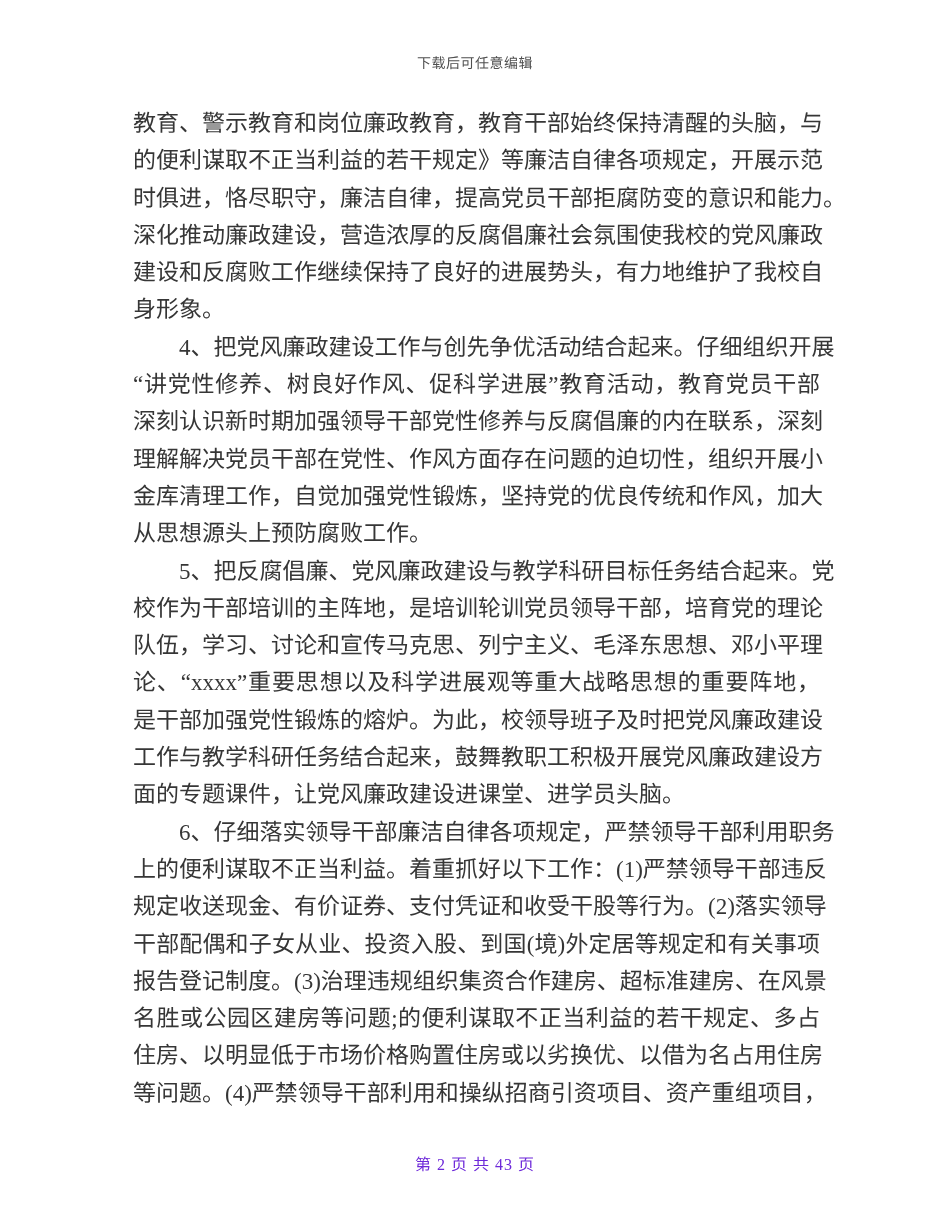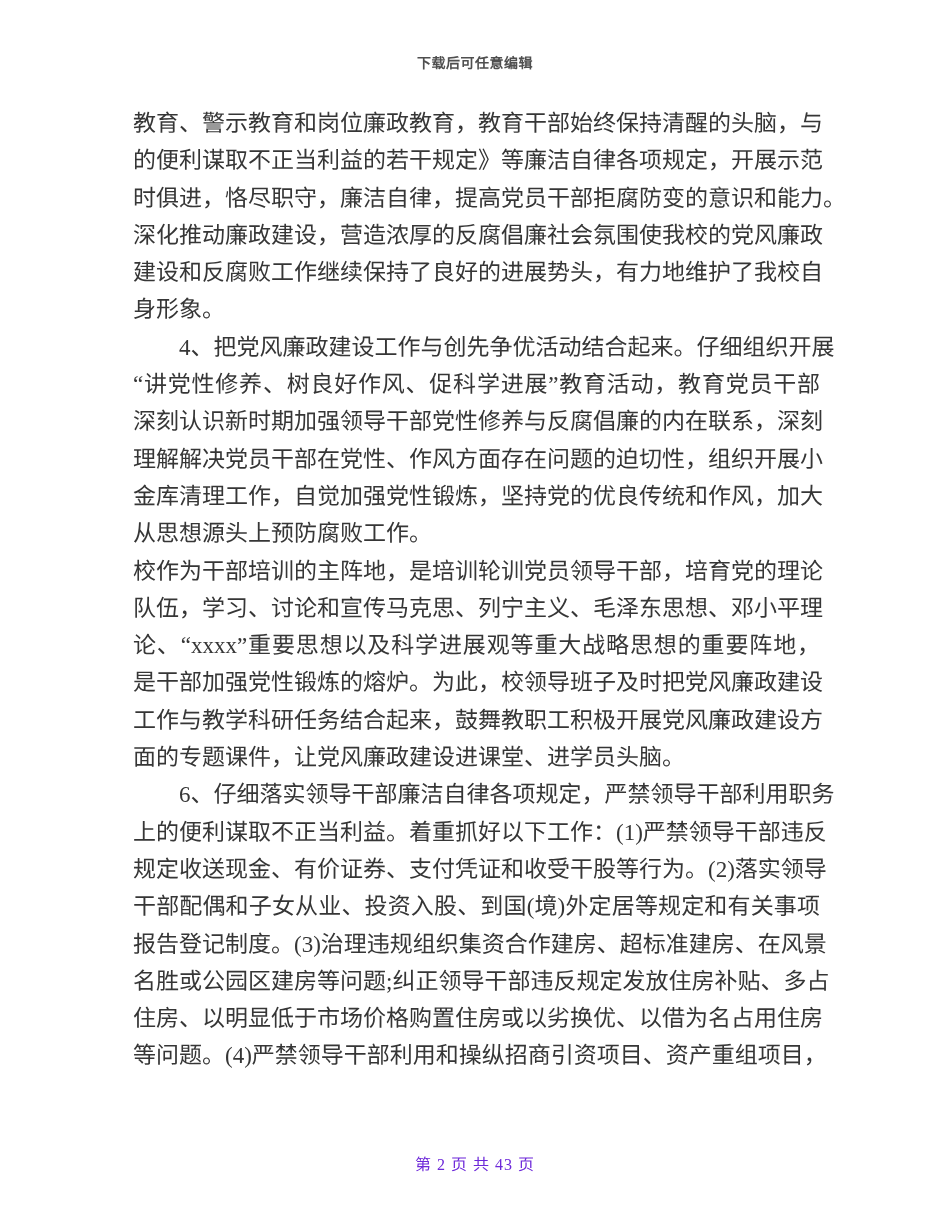--- a/index.html
+++ b/index.html
@@ -19,21 +19,20 @@
   }
   .doc-header {
     position: absolute;
     top: 52px;
     left: 0;
     width: 100%;
     text-align: center;
     font-size: 14px;
     letter-spacing: 0.5px;
     color: #4f4f4f;
-    font-weight: bold;
   }
   .doc-body {
     position: absolute;
     left: 133px;
     top: 105px;
     width: 687px;
     font-size: 23px;
     line-height: 37.3px;
     color: #363636;
     word-break: break-all;
@@ -75,31 +74,32 @@
       <div class="line">时俱进，恪尽职守，廉洁自律，提高党员干部拒腐防变的意识和能力。</div>
       <div class="line">深化推动廉政建设，营造浓厚的反腐倡廉社会氛围使我校的党风廉政</div>
       <div class="line">建设和反腐败工作继续保持了良好的进展势头，有力地维护了我校自</div>
       <div class="line short">身形象。</div>
       <div class="line indent">4、把党风廉政建设工作与创先争优活动结合起来。仔细组织开展</div>
       <div class="line">“讲党性修养、树良好作风、促科学进展”教育活动，教育党员干部</div>
       <div class="line">深刻认识新时期加强领导干部党性修养与反腐倡廉的内在联系，深刻</div>
       <div class="line">理解解决党员干部在党性、作风方面存在问题的迫切性，组织开展小</div>
       <div class="line">金库清理工作，自觉加强党性锻炼，坚持党的优良传统和作风，加大</div>
       <div class="line short">从思想源头上预防腐败工作。</div>
+      <div class="line indent">5、把反腐倡廉、党风廉政建设与教学科研目标任务结合起来。党</div>
       <div class="line">校作为干部培训的主阵地，是培训轮训党员领导干部，培育党的理论</div>
       <div class="line">队伍，学习、讨论和宣传马克思、列宁主义、毛泽东思想、邓小平理</div>
       <div class="line">论、“xxxx”重要思想以及科学进展观等重大战略思想的重要阵地，</div>
       <div class="line">是干部加强党性锻炼的熔炉。为此，校领导班子及时把党风廉政建设</div>
       <div class="line">工作与教学科研任务结合起来，鼓舞教职工积极开展党风廉政建设方</div>
       <div class="line short">面的专题课件，让党风廉政建设进课堂、进学员头脑。</div>
       <div class="line indent">6、仔细落实领导干部廉洁自律各项规定，严禁领导干部利用职务</div>
       <div class="line">上的便利谋取不正当利益。着重抓好以下工作：(1)严禁领导干部违反</div>
       <div class="line">规定收送现金、有价证券、支付凭证和收受干股等行为。(2)落实领导</div>
       <div class="line">干部配偶和子女从业、投资入股、到国(境)外定居等规定和有关事项</div>
       <div class="line">报告登记制度。(3)治理违规组织集资合作建房、超标准建房、在风景</div>
-      <div class="line">名胜或公园区建房等问题;纠正领导干部违反规定发放住房补贴、多占</div>
+      <div class="line">名胜或公园区建房等问题;的便利谋取不正当利益的若干规定、多占</div>
       <div class="line">住房、以明显低于市场价格购置住房或以劣换优、以借为名占用住房</div>
       <div class="line">等问题。(4)严禁领导干部利用和操纵招商引资项目、资产重组项目，</div>
     </div>
 
   <div class="doc-footer">第 2 页 共 43 页</div>
 
 </div>
 
 </body></html>

